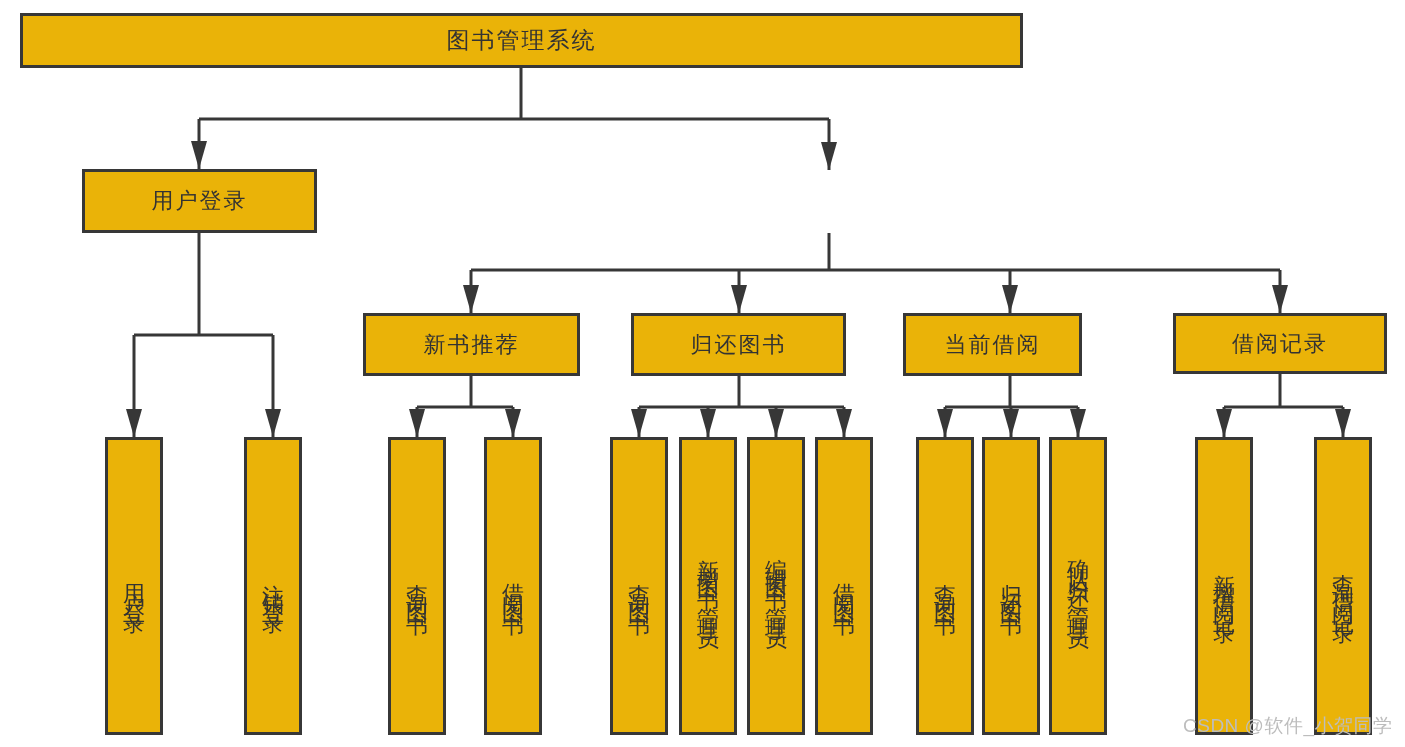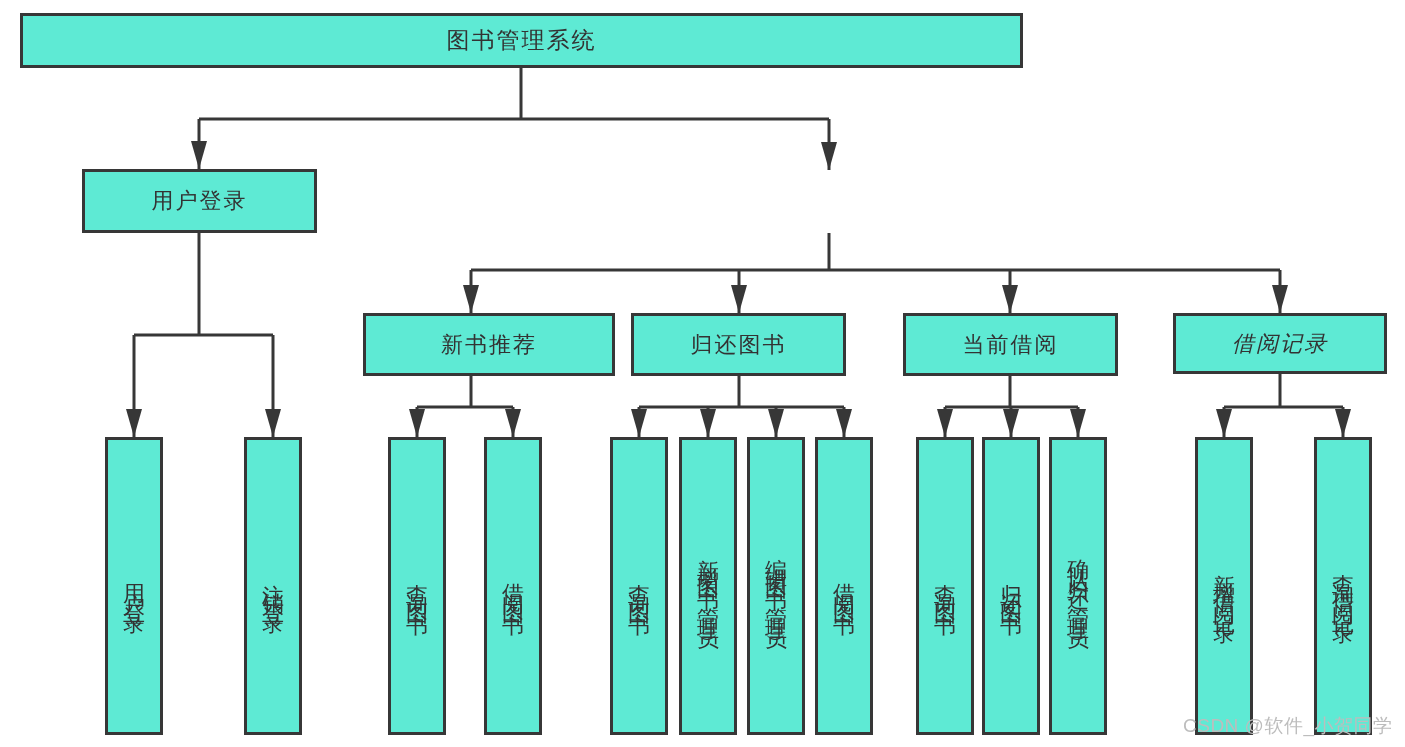--- a/index.html
+++ b/index.html
@@ -9,21 +9,21 @@
     background:#ffffff;
     font-family:"Liberation Sans","DejaVu Sans",sans-serif;
     overflow:hidden;
   }
   .connectors{
     position:absolute;left:0;top:0;z-index:1;
   }
   .box{
     position:absolute;
     box-sizing:border-box;
-    background:#5eead4;
+    background:#eab308;
     border:3px solid #373737;
     color:#333333;
     display:flex;align-items:center;justify-content:center;
     z-index:2;
     font-size:22px;
     letter-spacing:2px;
     white-space:nowrap;
   }
   .root-box{font-size:23px;}
   .v-box{
@@ -84,24 +84,24 @@
       <line x1="1078" y1="407" x2="1078" y2="437" marker-end="url(#arw)"></line>
       <line x1="1224" y1="407" x2="1224" y2="437" marker-end="url(#arw)"></line>
       <line x1="1343" y1="407" x2="1343" y2="437" marker-end="url(#arw)"></line>
     </g>
   </svg>
 
   <div class="box root-box" style="left:20px;top:13px;width:1003px;height:55px;">图书管理系统</div>
 
   <div class="box" style="left:82px;top:169px;width:235px;height:64px;">用户登录</div>
 
-  <div class="box" style="left:363px;top:313px;width:252px;height:63px;">新书推荐</div>
+  <div class="box" style="left:363px;top:313px;width:217px;height:63px;">新书推荐</div>
   <div class="box" style="left:631px;top:313px;width:215px;height:63px;">归还图书</div>
-  <div class="box" style="left:903px;top:313px;width:215px;height:63px;">当前借阅</div>
-  <div class="box" style="left:1173px;top:313px;width:214px;height:61px;font-style:italic;">借阅记录</div>
+  <div class="box" style="left:903px;top:313px;width:179px;height:63px;">当前借阅</div>
+  <div class="box" style="left:1173px;top:313px;width:214px;height:61px;">借阅记录</div>
 
   <div class="box v-box" style="left:105px;top:437px;width:58px;height:298px;">用户登录</div>
   <div class="box v-box" style="left:244px;top:437px;width:58px;height:298px;">注销登录</div>
 
   <div class="box v-box" style="left:388px;top:437px;width:58px;height:298px;">查询图书</div>
   <div class="box v-box" style="left:484px;top:437px;width:58px;height:298px;">借阅图书</div>
 
   <div class="box v-box" style="left:610px;top:437px;width:58px;height:298px;">查询图书</div>
   <div class="box v-box" style="left:679px;top:437px;width:58px;height:298px;">新增图书（管理员）</div>
   <div class="box v-box" style="left:747px;top:437px;width:58px;height:298px;">编辑图书（管理员）</div>

